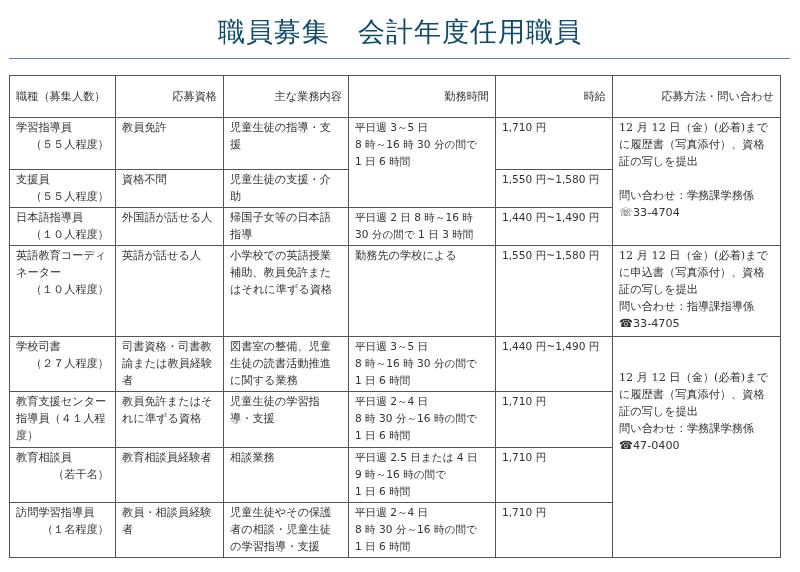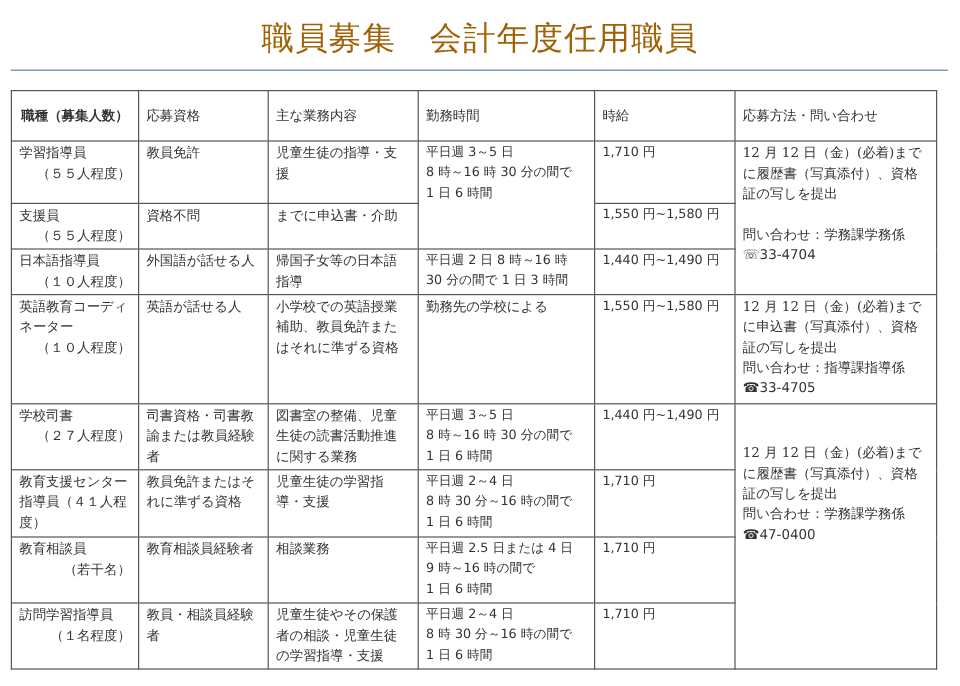--- a/index.html
+++ b/index.html
@@ -1,28 +1,28 @@
 <!DOCTYPE html>
 <html><head>
 <meta charset="utf-8">
 <style>
   html, body { margin:0; padding:0; background:#ffffff; }
   body { width:800px; height:572px; position:relative; overflow:hidden;
          font-family:"DejaVu Serif","Liberation Serif",serif; color:#333; }
   .title { position:absolute; top:14px; left:0; width:800px; text-align:center;
            font-family:"DejaVu Sans","Liberation Sans",sans-serif;
-           font-size:27px; color:#a16207; letter-spacing:1px; }
+           font-size:27px; color:#0c4a6e; letter-spacing:1px; }
   .title .gap { display:inline-block; width:28px; }
   .rule { position:absolute; top:58px; left:9px; width:781px; height:1px; background:#5b84bd; }
   table.grid { position:absolute; top:75px; left:9px; width:771px;
                border-collapse:collapse; table-layout:fixed; font-size:11.2px; line-height:17px; }
   table.grid td, table.grid th { border:1px solid #555; padding:1px 6px 2px 6px;
                vertical-align:top; font-weight:normal; color:#333; }
-  table.grid th { height:38px; vertical-align:middle; text-align:left; }
-  table.grid th.left { text-align:center;font-weight:bold; }
+  table.grid th { height:38px; vertical-align:middle; text-align:right; }
+  table.grid th.left { text-align:left; }
   .pad { padding-left:14px; display:block;text-align:right; }
   .num { font-family:"DejaVu Sans","Liberation Sans",sans-serif; font-size:10.6px; }
   .line { display:block; white-space:nowrap; }
   .tel { font-family:"DejaVu Sans","Liberation Sans",sans-serif; }
   .contact-top { padding-top:2px; }
 </style>
 </head>
 <body>
 
 <div class="title"><span>職員募集</span><span class="gap"></span><span>会計年度任用職員</span></div>
@@ -60,21 +60,21 @@
     <td rowspan="3" class="contact-top">
       <span>12 月 12 日（金）(必着)までに履歴書（写真添付）、資格証の写しを提出</span><br><br>
       <span>問い合わせ：学務課学務係</span><br>
       <span class="tel">☏</span><span class="tel">33-4704</span>
     </td>
   </tr>
 
   <tr style="height:38px">
     <td><span>支援員</span><span class="pad">（５５人程度）</span></td>
     <td>資格不問</td>
-    <td>までに申込書・介助</td>
+    <td>児童生徒の支援・介助</td>
     <td class="num">1,550 円~1,580 円</td>
   </tr>
 
   <tr style="height:38px">
     <td><span>日本語指導員</span><span class="pad">（１０人程度）</span></td>
     <td>外国語が話せる人</td>
     <td>帰国子女等の日本語指導</td>
     <td class="num">
           <span class="line">平日週 2 日 8 時～16 時</span>
           <span class="line">30 分の間で 1 日 3 時間</span>

